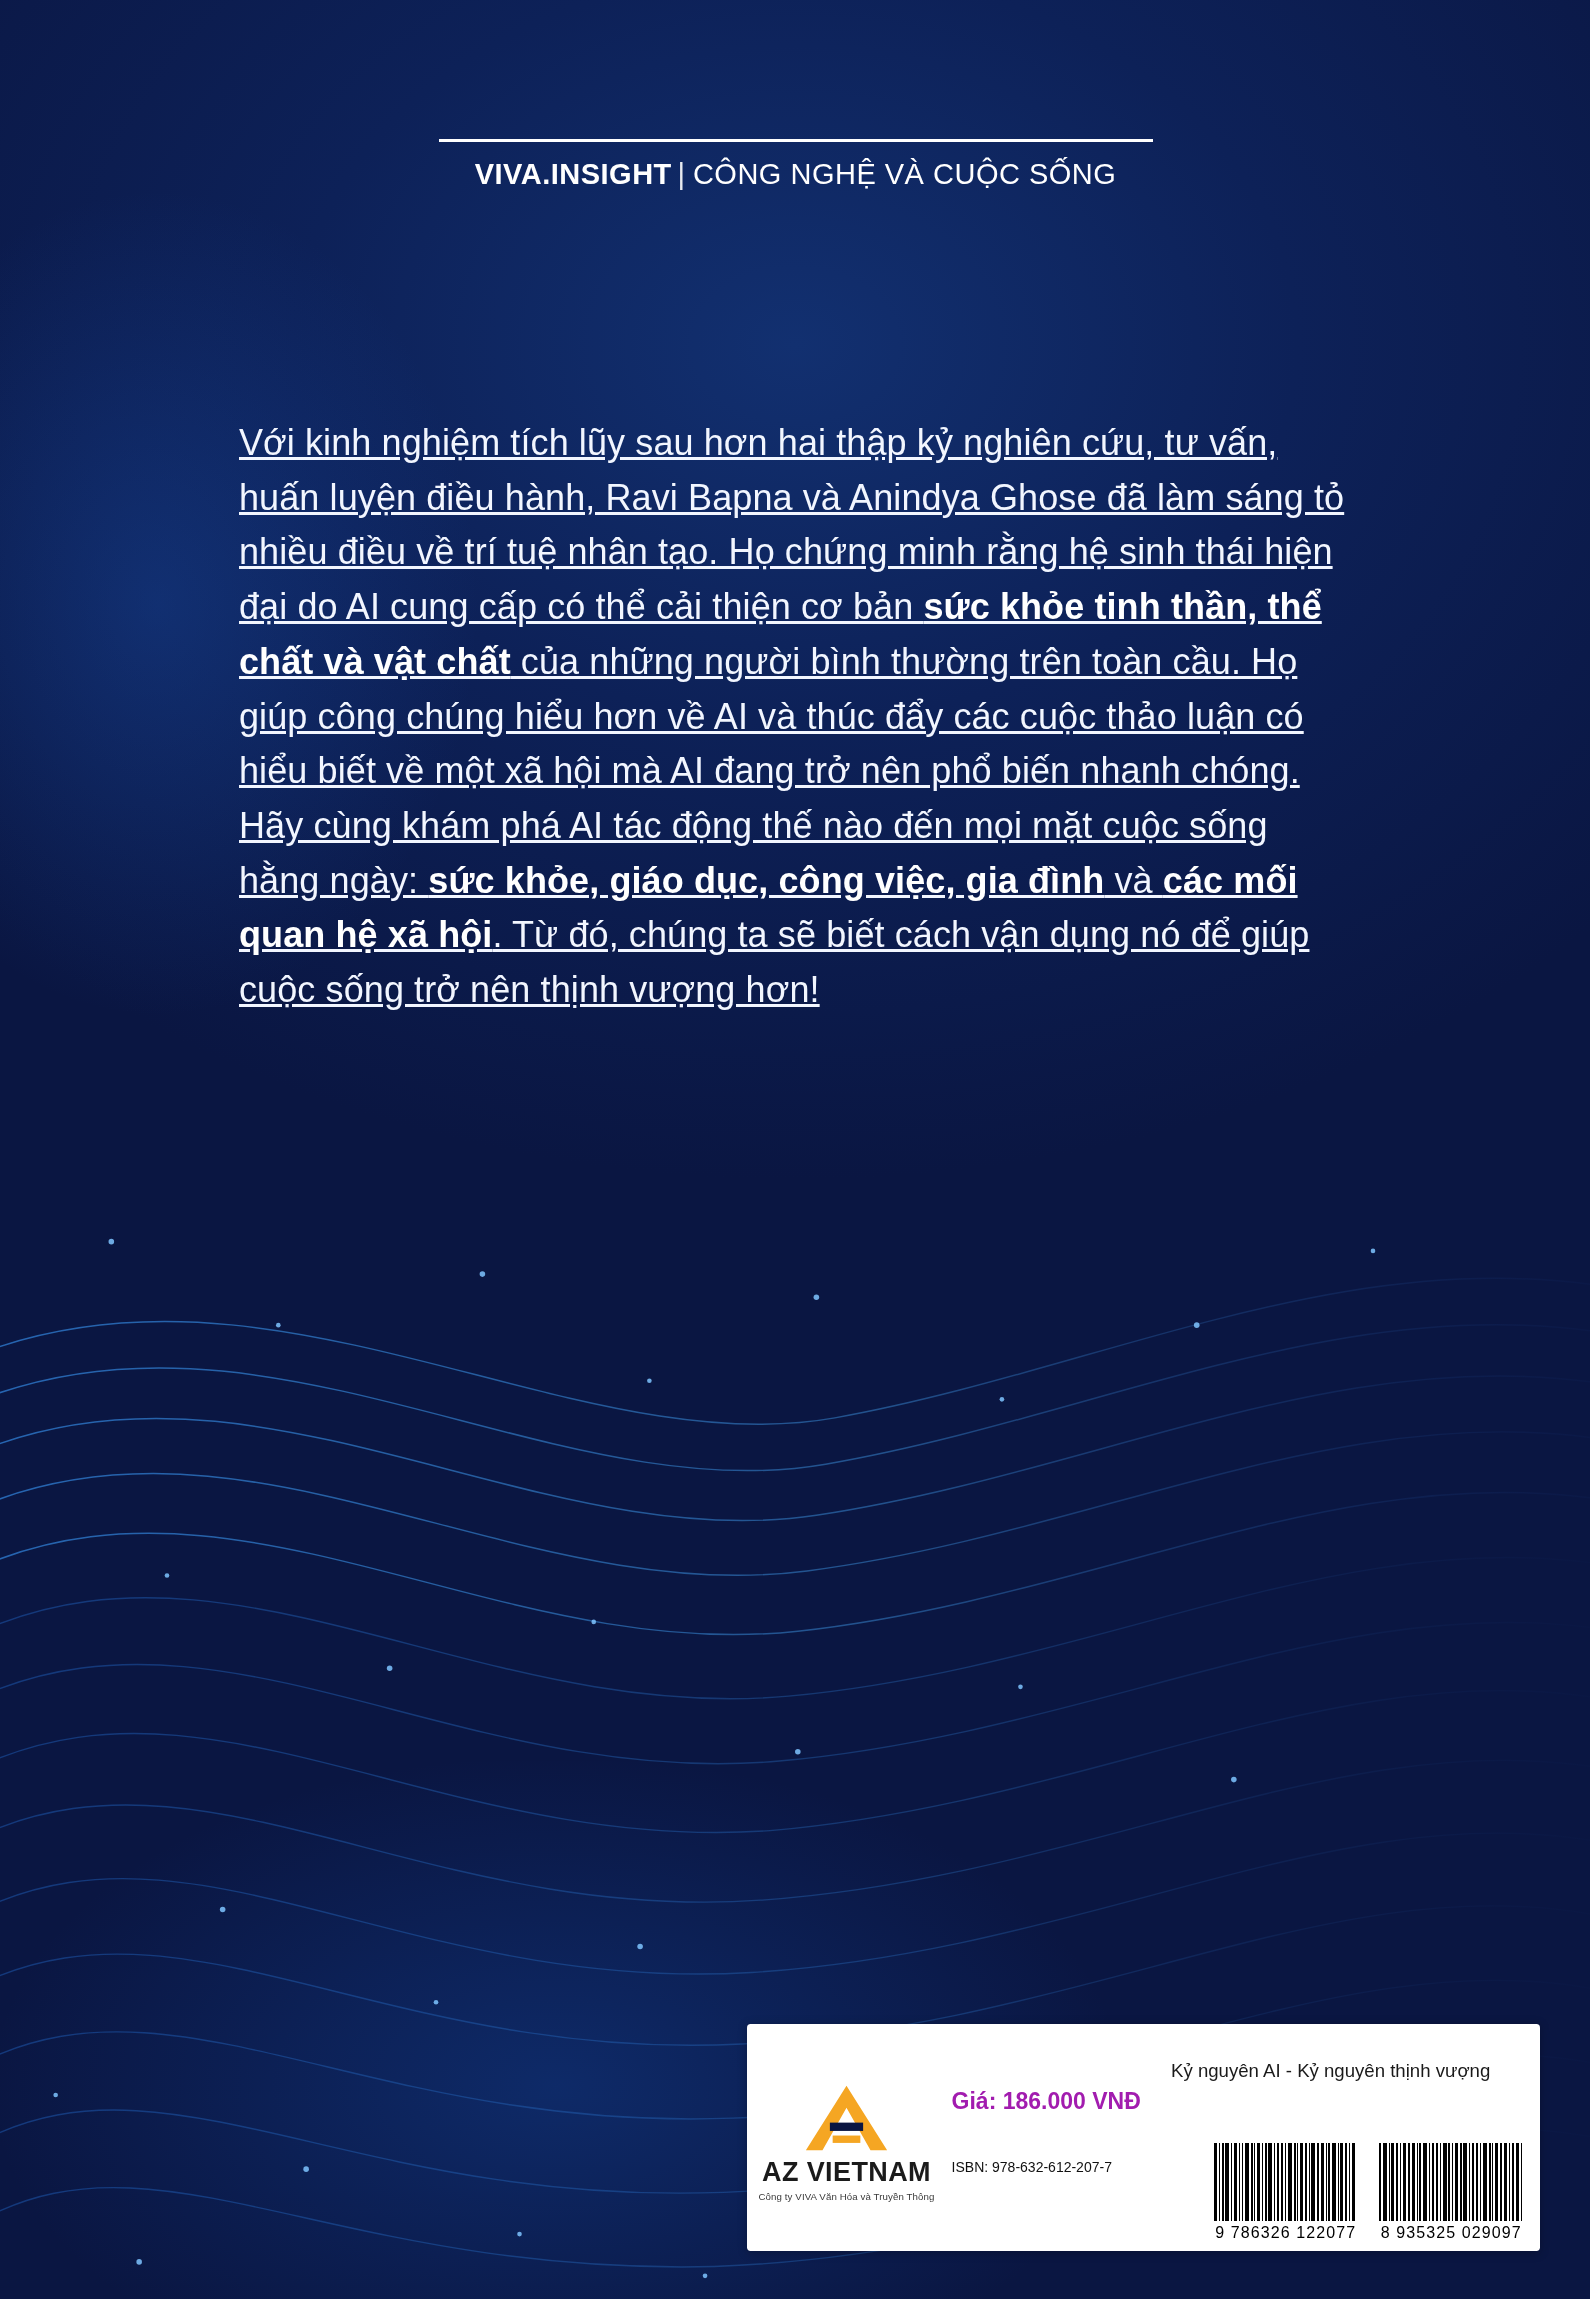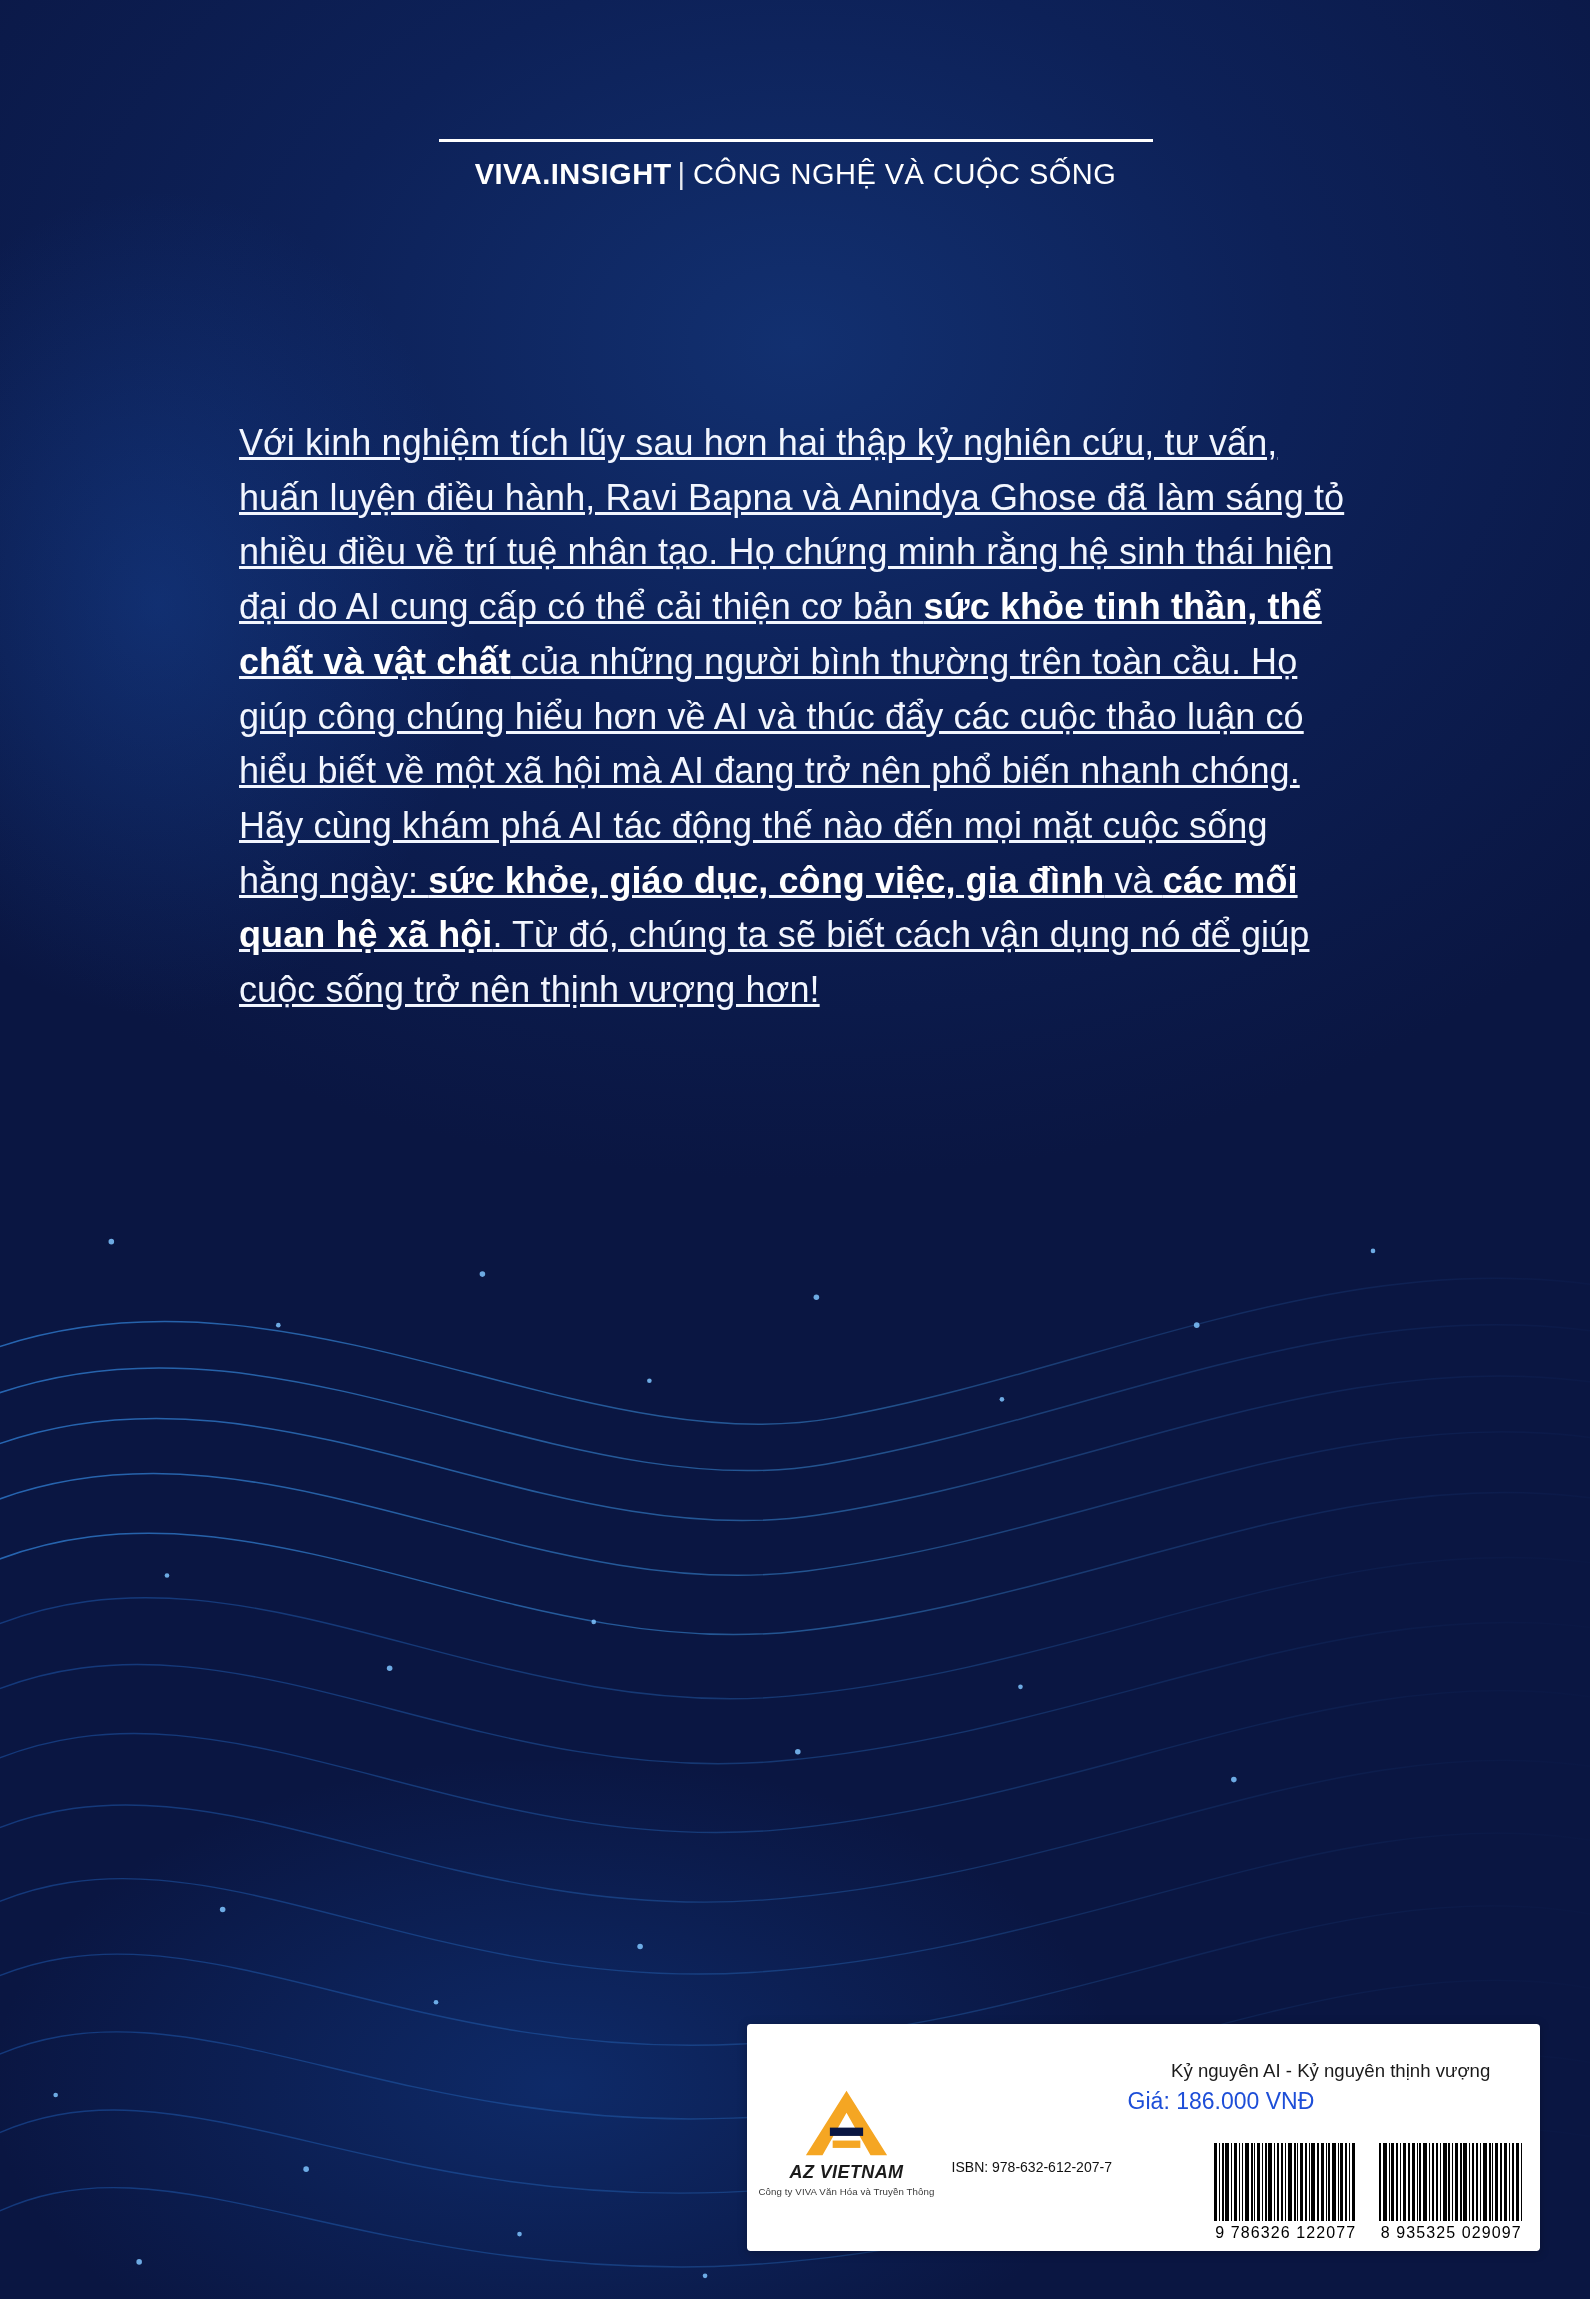--- a/index.html
+++ b/index.html
@@ -120,25 +120,24 @@
     justify-content: center;
     padding-top: 9.3px;
   }
   .logo-mark {
     width: 89px;
     height: 72px;
     position: relative;
   }
   .publisher-name {
     margin-top: 3px;
-    font-size: 18px;
+    font-size: 27px;
     font-weight: 700;
     color: #1b1b1b;
     letter-spacing: 0.4px;
-    font-style: italic;
   }
   .publisher-sub {
     margin-top: 2.8px;
     font-size: 9.7px;
     color: #3a3a3a;
     letter-spacing: 0.1px;
     white-space: nowrap;
   }
   .panel-right {
     flex: 1;
@@ -148,24 +147,24 @@
     color: #111;
     margin-top: 23px;
   }
   .book-line {
     text-align: right;
     font-size: 18.6px;
     color: #1a1a1a;
     padding-right: 33px;
   }
   .price-line {
-    text-align: center;
+    text-align: left;
     font-size: 23px;
-    font-weight: 400;
-    color: #1d4ed8;
+    font-weight: 700;
+    color: #a21caf;
     margin-top: 5.6px;
     padding-right: 33px;
   }
   .isbn-row {
     display: flex;
     align-items: flex-end;
     justify-content: flex-start;
     margin-top: 3.7px;
     flex: 1;
   }

